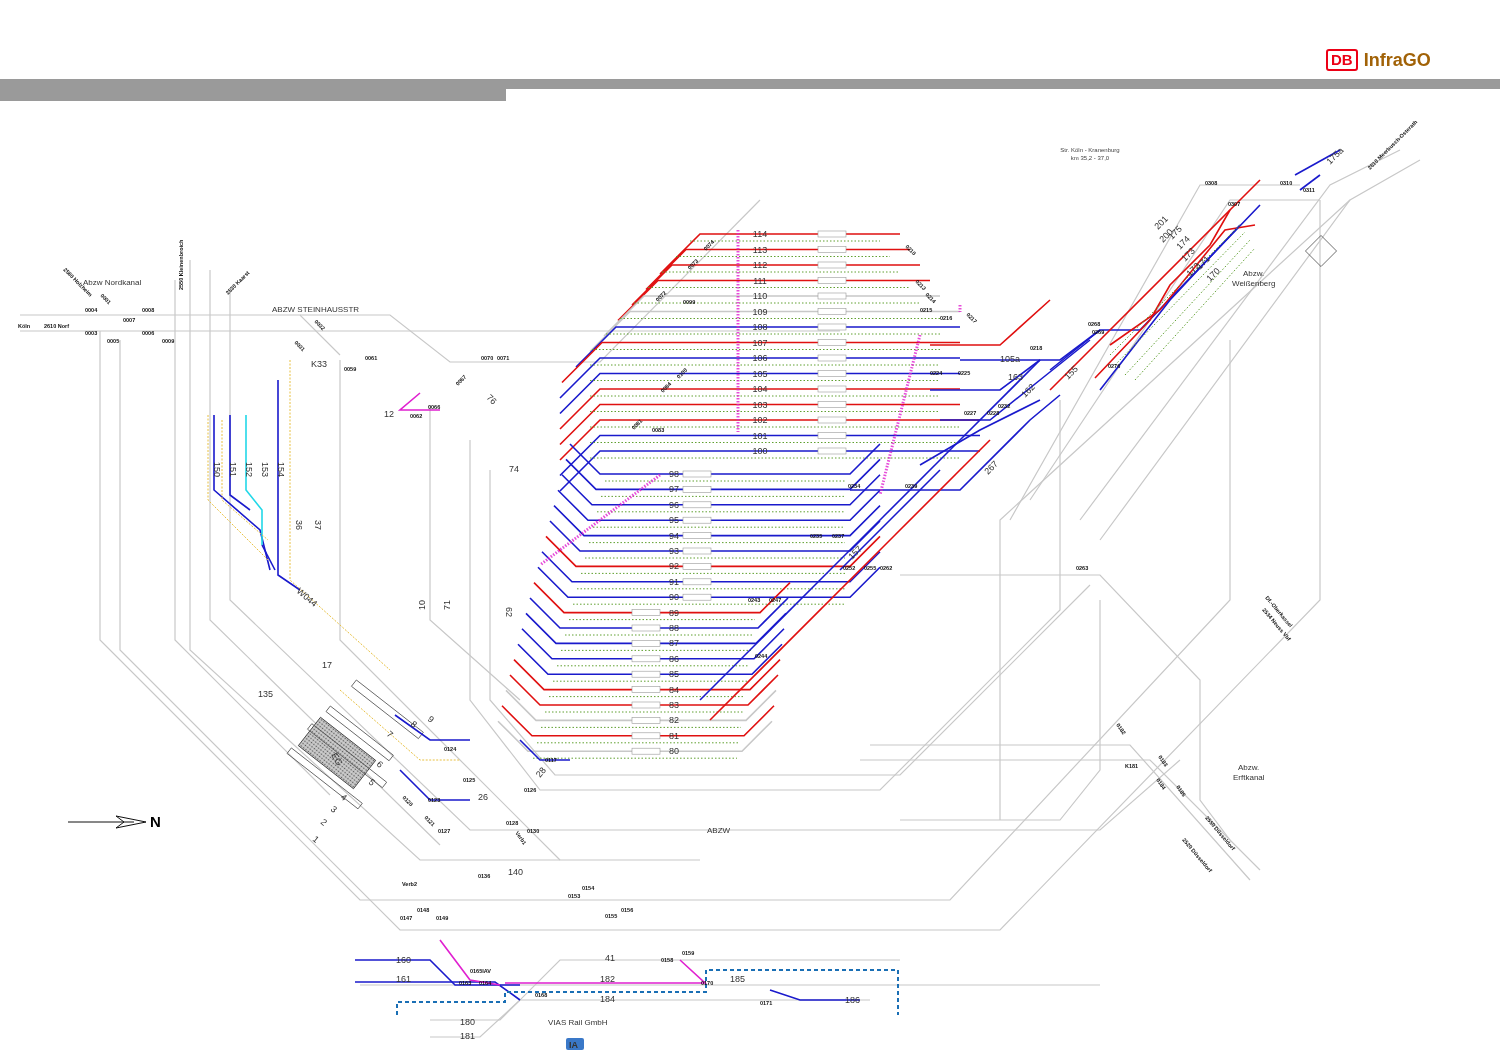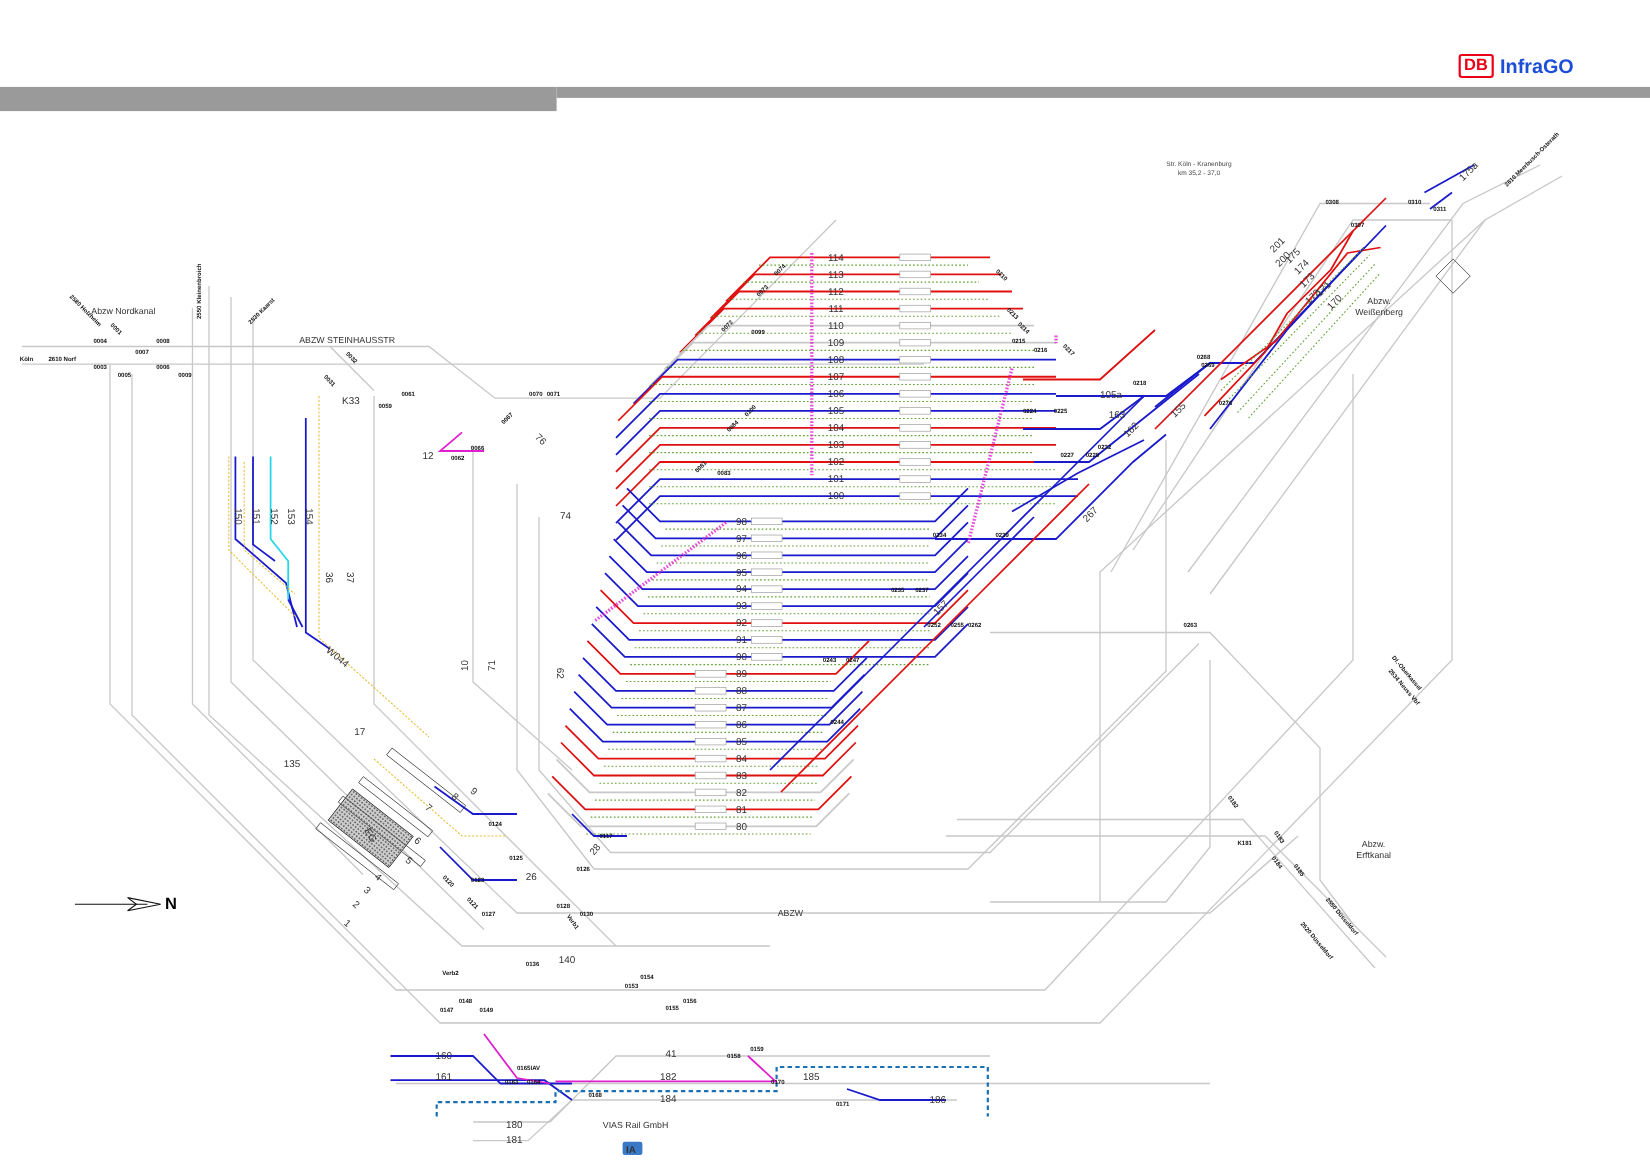--- a/index.html
+++ b/index.html
@@ -2,21 +2,21 @@
 <html><head>
 <meta charset="utf-8">
 <style>
   html,body{margin:0;padding:0;background:#ffffff;}
   body{width:1500px;height:1060px;position:relative;overflow:hidden;font-family:"Liberation Sans",sans-serif;}
   #stage{position:absolute;left:0;top:0;width:1500px;height:1060px;}
   .hdr-bar-left{position:absolute;left:0;top:79px;width:506px;height:22px;background:#9a9a9a;}
   .hdr-bar-right{position:absolute;left:506px;top:79px;width:994px;height:10px;background:#9a9a9a;}
   .logo{position:absolute;left:1326px;top:49px;display:flex;align-items:center;gap:6px;}
   .logo-db{border:2px solid #ec0016;color:#ec0016;font-weight:bold;font-size:15px;padding:0 3px;border-radius:3px;line-height:18px;}
-  .logo-text{font-weight:bold;font-size:18px;color:#1d4ed8;}
+  .logo-text{font-weight:bold;font-size:18px;color:#a16207;}
   .title-box{position:absolute;left:998px;top:101px;width:187px;height:38px;border:1px solid #888;
      background:radial-gradient(ellipse at center,#ffffff 0%,#e6e6e6 55%,#bcbcbc 100%);
      display:flex;align-items:center;justify-content:center;font-weight:bold;font-size:17px;color:#111;}
   .subtitle{position:absolute;left:1040px;top:146px;width:100px;text-align:center;font-size:6px;color:#444;line-height:8px;}
   .north{position:absolute;left:68px;top:813px;display:flex;align-items:center;}
   .north-label{font-weight:bold;font-size:15px;margin-left:2px;}
   svg text{font-family:"Liberation Sans",sans-serif;}
   .lbl-sm{font-size:5.5px;font-weight:bold;fill:#111;}
   .lbl-tr{font-size:9px;fill:#333;}
   .lbl-place{font-size:8px;fill:#333;}

